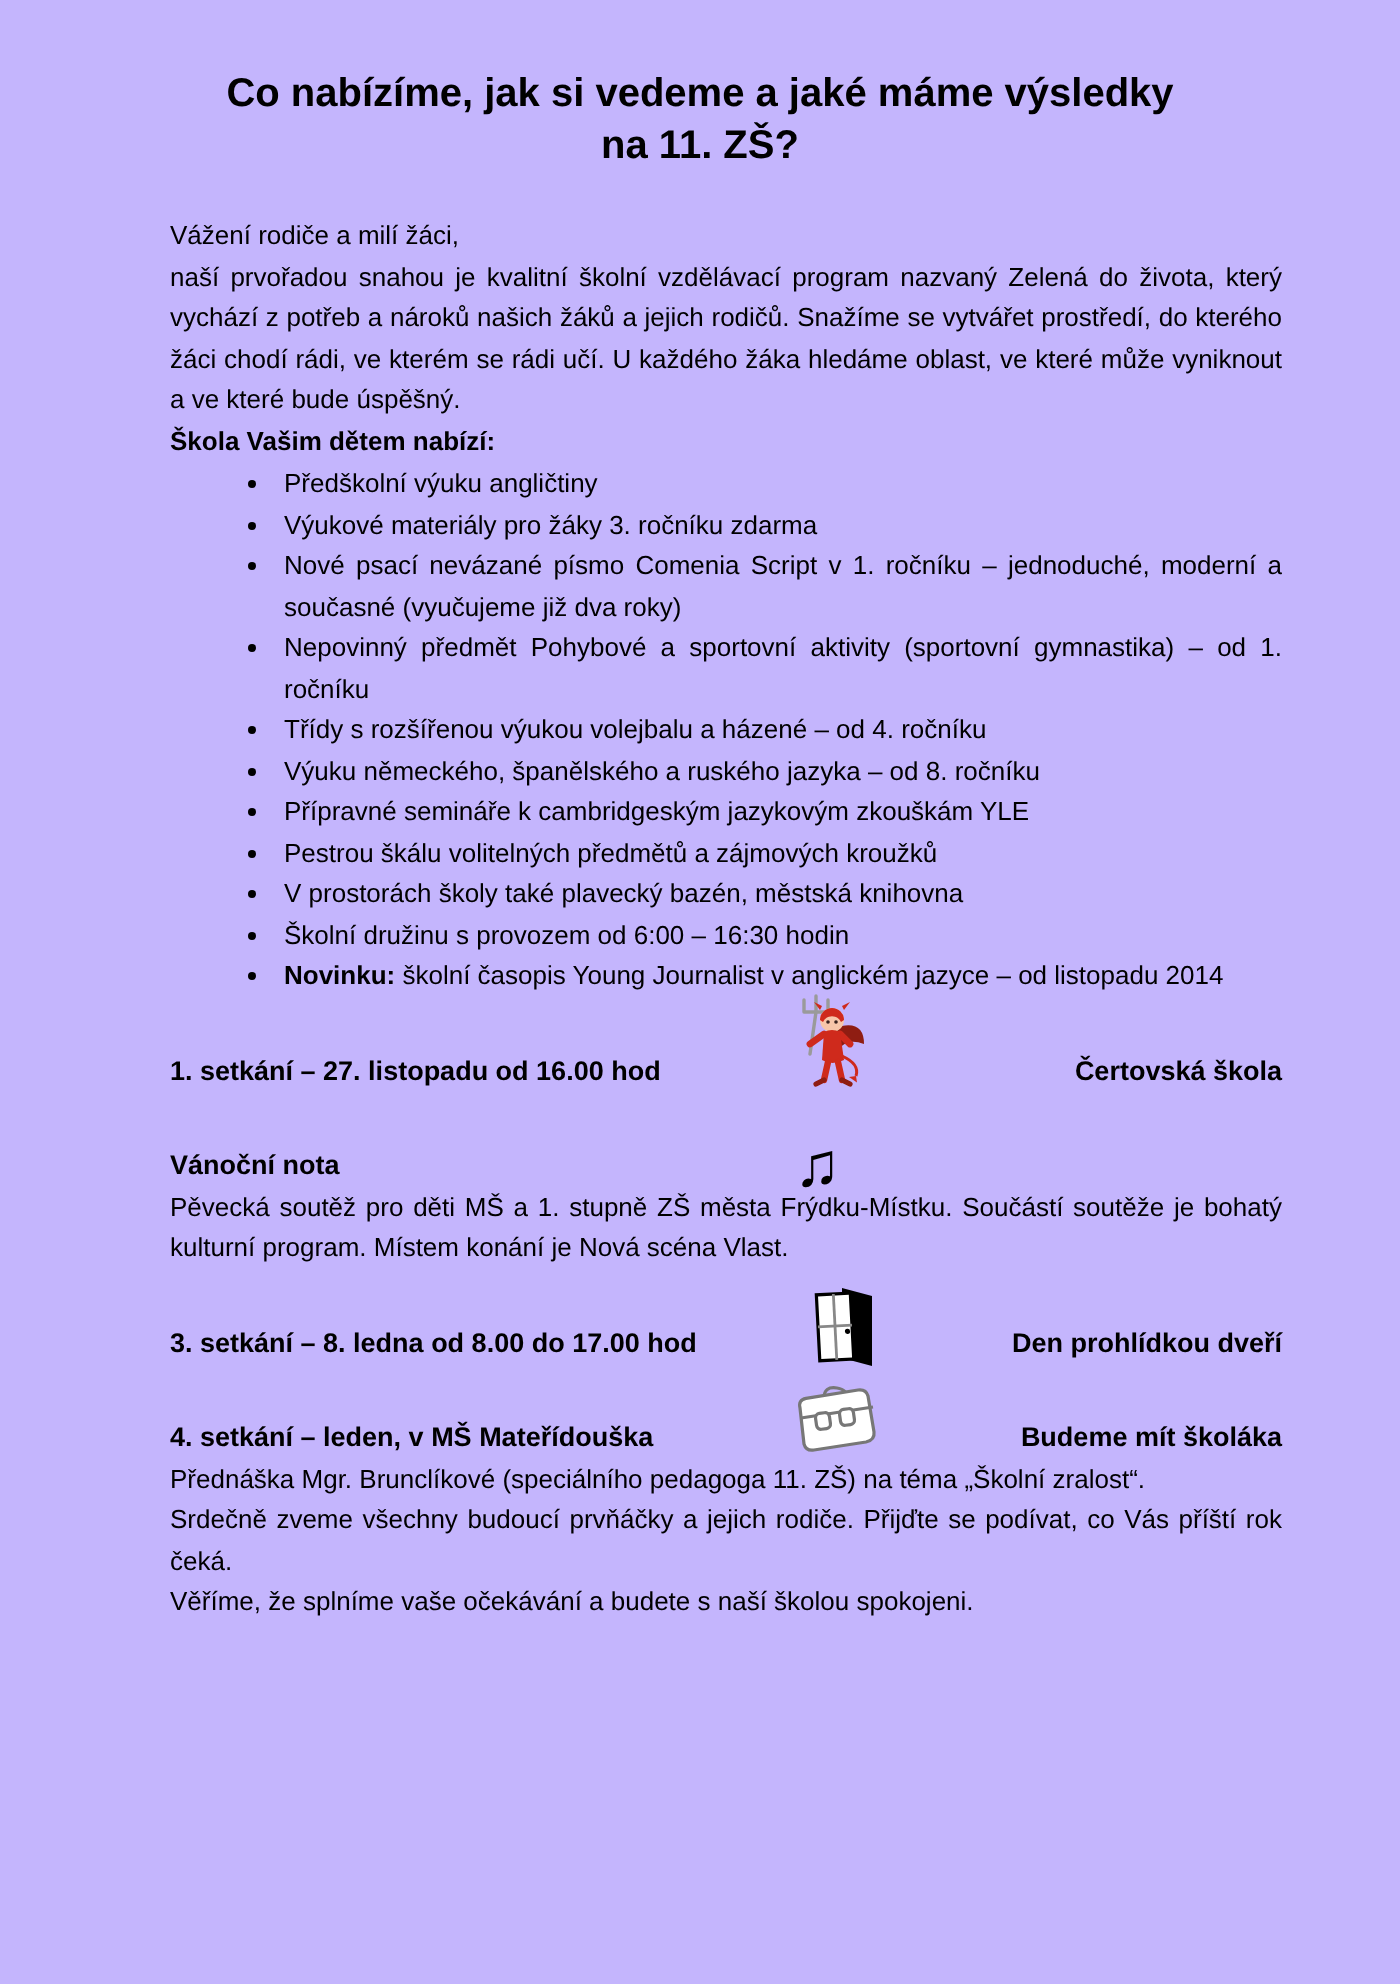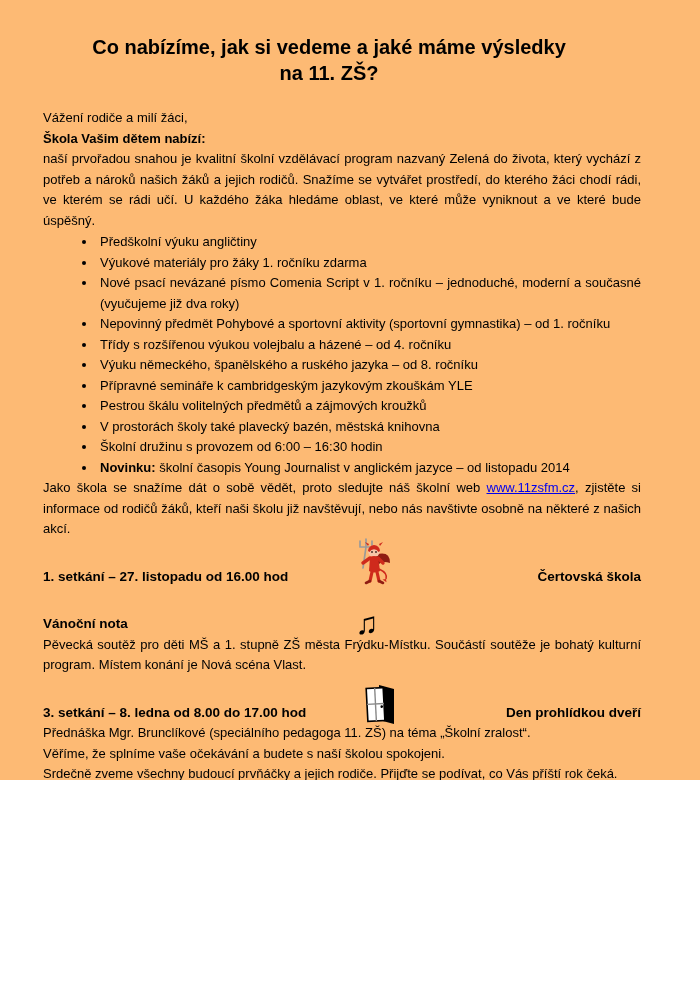--- a/index.html
+++ b/index.html
@@ -1,24 +1,24 @@
 <!DOCTYPE html>
 <html lang="cs"><head>
 <meta charset="utf-8">
 <style>
   html, body { margin: 0; padding: 0; background: #ffffff; }
   .page {
-    width: 700px; height: 780px;
+    width: 700px; height: 992px;
     box-sizing: border-box;
-    background: #fdba74;
+    background: #c4b5fd;
     color: #000000;
     font-family: "Liberation Sans", sans-serif;
     font-size: 13px;
     line-height: 20.5px;
-    padding: 30px 59px 0 43px;
+    padding: 30px 59px 0 85px;
     position: relative;
     overflow: hidden;
   }
   .doc-title {
     font-size: 20px; line-height: 26px; font-weight: bold;
     text-align: center;
     margin: 4px 0 22px -26px; 
   }
   p.block { margin: 0; text-align: justify; }
   .salutation { text-align: left; }
@@ -46,38 +46,37 @@
 <body>
 
 <div class="page">
 
   <div class="doc-title">
     <div>Co nabízíme, jak si vedeme a jaké máme výsledky</div>
     <div>na 11. ZŠ?</div>
   </div>
 
   <p class="block salutation">Vážení rodiče a milí žáci,</p>
+  <p class="block">naší prvořadou snahou je kvalitní školní vzdělávací program nazvaný Zelená do života, který vychází z potřeb a nároků našich žáků a jejich rodičů. Snažíme se vytvářet prostředí, do kterého žáci chodí rádi, ve kterém se rádi učí. U každého žáka hledáme oblast, ve které může vyniknout a ve které bude úspěšný.</p>
+
   <p class="block offer-heading">Škola Vašim dětem nabízí:</p>
-
-  <p class="block">naší prvořadou snahou je kvalitní školní vzdělávací program nazvaný Zelená do života, který vychází z potřeb a nároků našich žáků a jejich rodičů. Snažíme se vytvářet prostředí, do kterého žáci chodí rádi, ve kterém se rádi učí. U každého žáka hledáme oblast, ve které může vyniknout a ve které bude úspěšný.</p>
   <ul class="offer-list">
     <li><b></b><span>Předškolní výuku angličtiny</span></li>
-    <li><b></b><span>Výukové materiály pro žáky 1. ročníku zdarma</span></li>
+    <li><b></b><span>Výukové materiály pro žáky 3. ročníku zdarma</span></li>
     <li><b></b><span>Nové psací nevázané písmo Comenia Script v 1. ročníku – jednoduché, moderní a současné (vyučujeme již dva roky)</span></li>
     <li><b></b><span>Nepovinný předmět Pohybové a sportovní aktivity (sportovní gymnastika) – od 1. ročníku</span></li>
     <li><b></b><span>Třídy s rozšířenou výukou volejbalu a házené – od 4. ročníku</span></li>
     <li><b></b><span>Výuku německého, španělského a ruského jazyka – od 8. ročníku</span></li>
     <li><b></b><span>Přípravné semináře k cambridgeským jazykovým zkouškám YLE</span></li>
     <li><b></b><span>Pestrou škálu volitelných předmětů a zájmových kroužků</span></li>
     <li><b></b><span>V prostorách školy také plavecký bazén, městská knihovna</span></li>
     <li><b></b><span>Školní družinu s provozem od 6:00 – 16:30 hodin</span></li>
     <li><b>Novinku:</b><span> školní časopis Young Journalist v anglickém jazyce – od listopadu 2014</span></li>
   </ul>
 
-  <p class="block web-par"><span>Jako škola se snažíme dát o sobě vědět, proto sledujte náš školní web </span><a class="weblink">www.11zsfm.cz</a><span>, zjistěte si informace od rodičů žáků, kteří naši školu již navštěvují, nebo nás navštivte osobně na některé z našich akcí.</span></p>
 
   <div class="event-head">
     <span>1. setkání – 27. listopadu od 16.00 hod</span>
     <span class="event-icon icon-devil">
       <svg width="44" height="50" viewBox="0 0 44 50">
         <path d="M11 3 v6 M17 1 v8 M23 3 v6 M11 9 h12 M17 9 L14 30" stroke="#9a9a9a" stroke-width="1.7" fill="none" stroke-linecap="round"></path>
         <path d="M26 17 Q41 12 41 25 Q33 22 29 27 Z" fill="#8f1d12"></path>
         <path d="M19 8 l-3 -4 l4 2 Z M31 8 l3 -4 l-4 2 Z" fill="#cf2a1c"></path>
         <circle cx="25" cy="13" r="6" fill="#f7c6a9"></circle>
         <path d="M19 13 a6 6 0 0 1 12 0 l-1.5 1 a5 5 0 0 0 -9 0 Z" fill="#cf2a1c"></path>
@@ -110,18 +109,33 @@
           <rect x="4" y="4" width="17" height="33" fill="#ffffff" stroke="#000000" stroke-width="1.6"></rect>
           <line x1="12.5" y1="4" x2="12.5" y2="37" stroke="#888888" stroke-width="1.4"></line>
           <line x1="4" y1="20" x2="21" y2="20" stroke="#888888" stroke-width="1.4"></line>
           <circle cx="18.6" cy="23" r="1.3" fill="#000000"></circle>
         </g>
       </svg>
     </span>
     <span>Den prohlídkou dveří</span>
   </div>
 
+  <div class="event-head">
+    <span>4. setkání – leden, v MŠ Mateřídouška</span>
+    <span class="event-icon icon-bag">
+      <svg width="46" height="38" viewBox="0 0 46 38">
+        <g fill="#ffffff" stroke="#777777" stroke-width="1.6" stroke-linejoin="round">
+          <path d="M19 9 q0 -6 6.5 -5 q6 1 4.5 6" fill="none"></path>
+          <path d="M7 14 Q6 10 10 9.2 L36 5 Q40 4.5 41 8 L44 26 Q44.5 30 40 31 L14 35 Q10 35.6 9 32 Z"></path>
+          <path d="M7.5 19 L43.5 13.5" fill="none"></path>
+          <rect x="15" y="16.5" width="7" height="8" rx="2.2" transform="rotate(-8 18.5 20.5)"></rect>
+          <rect x="27" y="14.5" width="7" height="8" rx="2.2" transform="rotate(-8 30.5 18.5)"></rect>
+        </g>
+      </svg>
+    </span>
+    <span>Budeme mít školáka</span>
+  </div>
   <p class="block event-body-wide">Přednáška Mgr. Brunclíkové (speciálního pedagoga 11. ZŠ) na téma „Školní zralost“.</p>
 
+  <p class="block">Srdečně zveme všechny budoucí prvňáčky a jejich rodiče. Přijďte se podívat, co Vás příští rok čeká.</p>
   <p class="block closing">Věříme, že splníme vaše očekávání a budete s naší školou spokojeni.</p>
-  <p class="block">Srdečně zveme všechny budoucí prvňáčky a jejich rodiče. Přijďte se podívat, co Vás příští rok čeká.</p>
 
 </div>
 
 </body></html>

